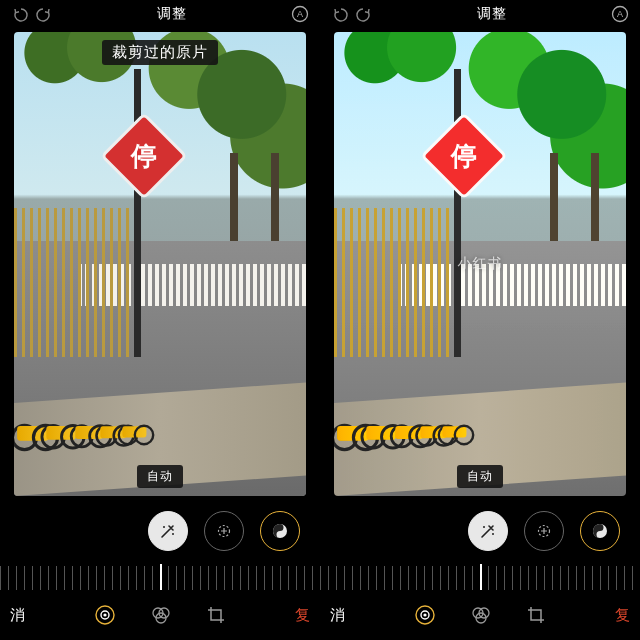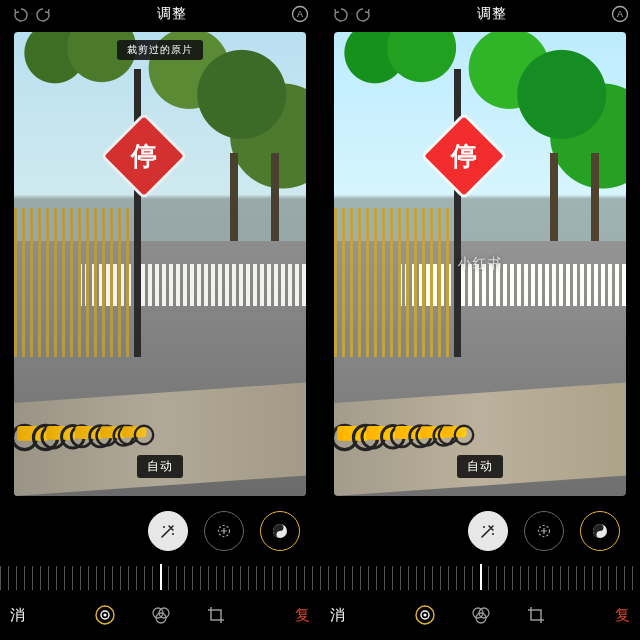--- a/index.html
+++ b/index.html
@@ -26,22 +26,22 @@
 .trunk{position:absolute;top:26%;width:8px;height:40%;background:#4a4030}
 .trunk.t1{left:74%}.trunk.t2{left:88%}
 .bikes{position:absolute;left:-2%;bottom:10%;width:60%;height:26%}
 .bike{position:absolute;bottom:0;width:46px;height:46px}
 .bike::before,.bike::after{content:"";position:absolute;bottom:0;width:20px;height:20px;border:3px solid #222;border-radius:50%}
 .bike::before{left:0}.bike::after{right:0}
 .bike .fr{position:absolute;left:6px;bottom:10px;width:30px;height:14px;background:linear-gradient(90deg,#e7a900,#f5c221);border-radius:3px}
 .b1{left:2%;transform:scale(1.05)}.b2{left:18%;transform:scale(.98)}.b3{left:34%;transform:scale(.92)}.b4{left:48%;transform:scale(.86)}.b5{left:60%;transform:scale(.8)}
 .warm .trees{filter:hue-rotate(18deg) saturate(1.35) brightness(1.12)}
 .warm .photo{filter:saturate(1.15) brightness(1.05)}
-.badge{position:absolute;left:50%;transform:translateX(-50%);background:rgba(20,20,20,.9);color:#fff;font-size:10px;padding:3px 10px;border-radius:3px;letter-spacing:1px}
-.badge.top-b{top:8px}.badge.bot-b{bottom:18px;font-size:12px}
+.badge{position:absolute;left:50%;transform:translateX(-50%);background:rgba(20,20,20,.9);color:#fff;font-size:15px;padding:3px 10px;border-radius:3px;letter-spacing:1px}
+.badge.top-b{top:8px}.badge.bot-b{bottom:8px;font-size:12px}
 .wm{position:absolute;top:50%;left:50%;transform:translate(-50%,-50%);color:rgba(255,255,255,.7);font-size:14px;font-weight:400;letter-spacing:1px;text-shadow:0 0 4px rgba(0,0,0,.4)}
 .tool-row{height:70px;display:flex;align-items:center;justify-content:flex-end;gap:16px;padding:0 20px}
 .circle{width:38px;height:38px;border:1.5px solid #666;border-radius:50%;display:flex;align-items:center;justify-content:center;color:#ccc;font-size:17px}
 .circle.sel{border-color:#e7b23a}
 .circle.filled{background:#e8e8e8;color:#222;border-color:#e8e8e8}
 .ruler{height:24px;margin:0 0 2px 0;background:repeating-linear-gradient(90deg,#555 0 1px,transparent 1px 8px);position:relative}
 .ruler::after{content:"";position:absolute;left:50%;top:-2px;width:2px;height:26px;background:#fff}
 .bottom{height:46px;display:flex;align-items:center;justify-content:space-between;padding:0 10px;position:relative}
 .bottom .mid{position:absolute;left:50%;transform:translateX(-50%);display:flex;gap:34px;align-items:center;color:#bbb}
 .cancel{color:#fff;font-size:15px}

